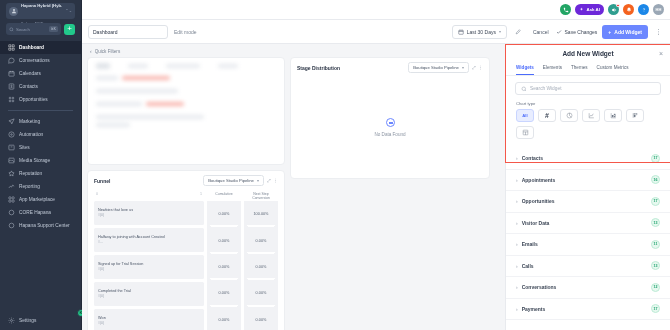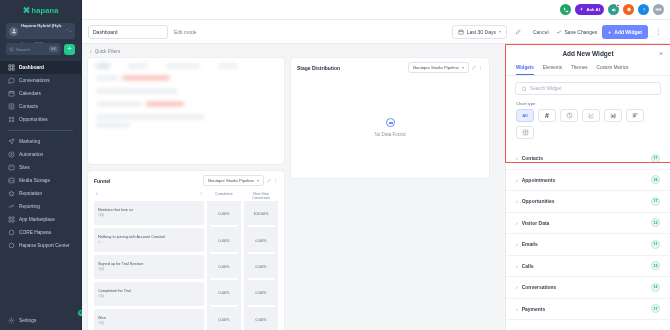--- a/index.html
+++ b/index.html
@@ -222,24 +222,20 @@
     background: #e6f8ef; border: 1px solid #bdebd6; color: #17a06a;
     font-size: 3.6px; display: flex; align-items: center; justify-content: center; font-weight: bold;
   }
 </style>
 </head>
 <body>
 
 <div class="app">
 
   <aside class="sidebar">
-    <div class="logo-row">
-      <span class="logo-mark"></span>
-      <span class="logo-text">hapana</span>
-    </div>
 
     <div class="acct">
       <span class="acct-av">
         <svg viewBox="0 0 24 24" fill="#cfd6e0">
             <circle cx="12" cy="8" r="4"></circle>
             <path d="M4 21c0-4.4 3.6-7 8-7s8 2.6 8 7z"></path>
           </svg>
       </span>
       <span class="acct-txt">
         <span class="acct-n">Hapana Hybrid (Hyb...</span>

